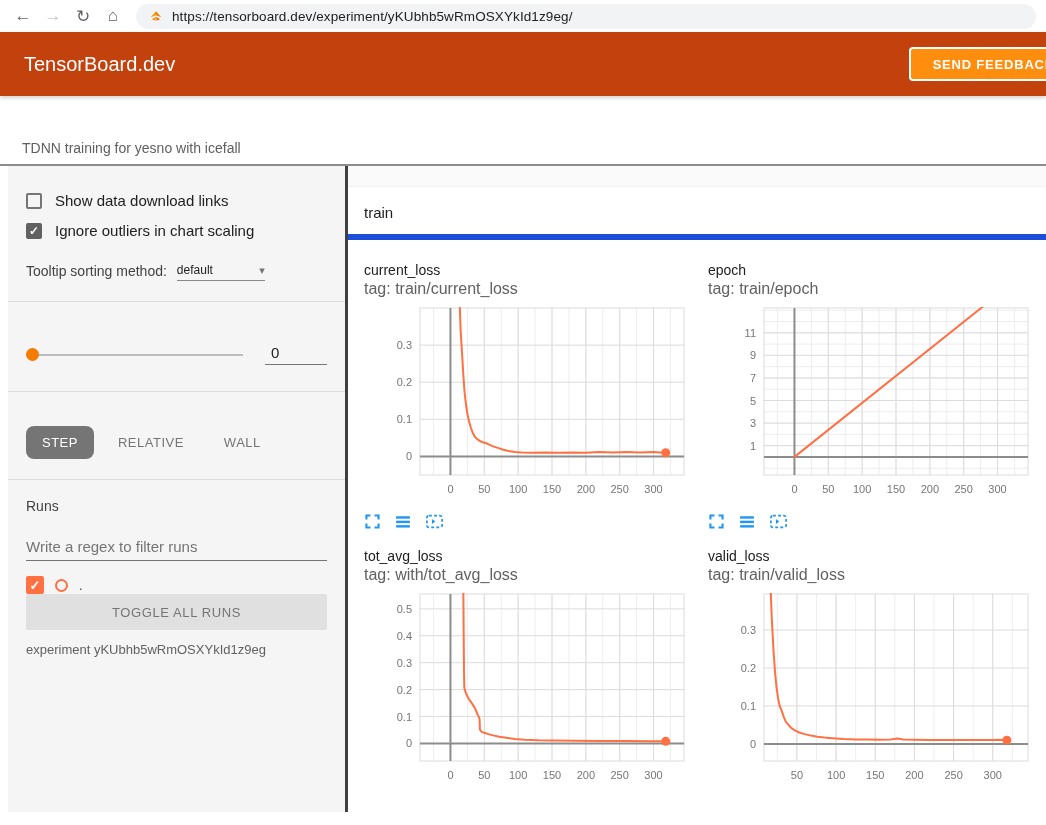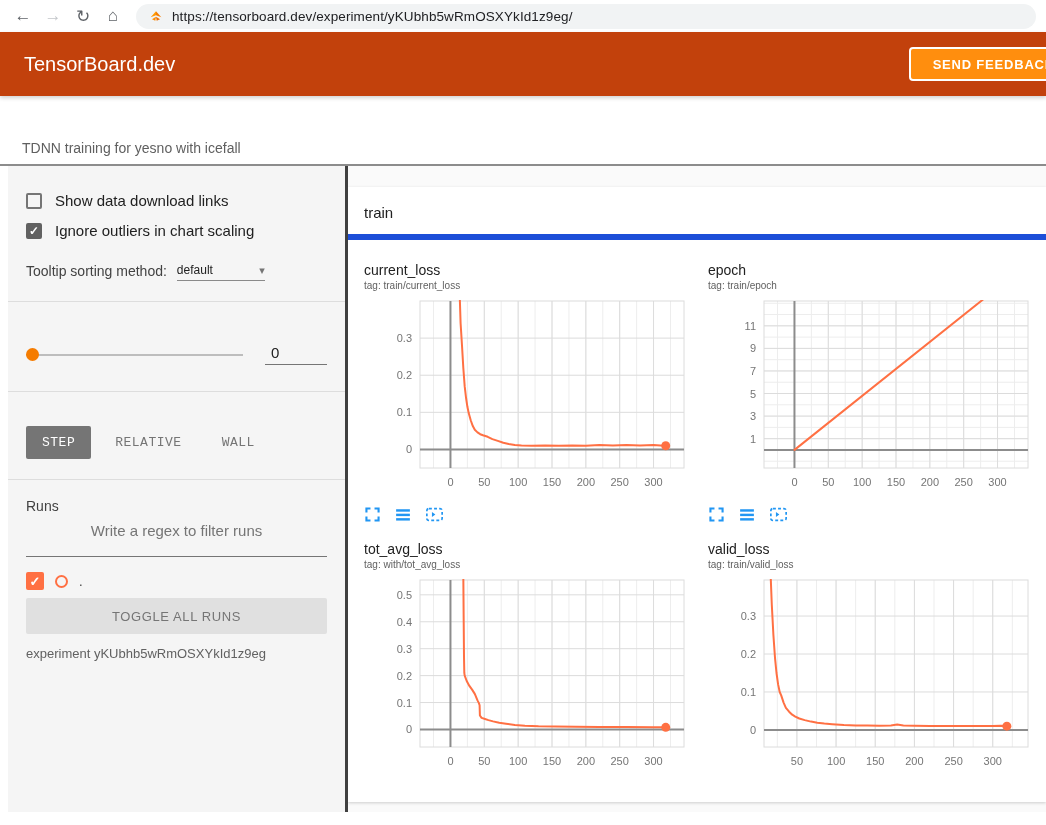--- a/index.html
+++ b/index.html
@@ -65,51 +65,51 @@
   .sec-label { font-size:14px; color:#424242; }
   .slider-row { display:flex; align-items:center; margin-top:24px; padding-bottom:6px; }
   .slider-track { position:relative; flex:1; height:2px; background:#bdbdbd; margin-right:22px; }
   .slider-knob { position:absolute; left:0; top:-6px; width:13px; height:13px; border-radius:50%;
     background:#f57c00; cursor:pointer; }
   .slider-value { width:62px; border-bottom:1px solid #757575; font-size:15px; color:#212121;
     padding:0 0 3px 6px; }
 
   .axis-row { display:flex; align-items:center; margin-top:16px; gap:8px; }
   .axis-btn { font-size:13px; letter-spacing:0.5px; color:#757575; padding:9px 16px;
-    border-radius:2px; cursor:pointer; font-family:Liberation Mono, monospace;
+    border-radius:8px; cursor:pointer; font-family:Liberation Sans, sans-serif;
     background:transparent; border:none; }
   .axis-btn.active { background:#757575; color:#fff; }
 
-  .runs-filter { margin-top:8px; border-bottom:1px solid #757575; padding-bottom:16px;text-align:center; }
+  .runs-filter { margin-top:24px; border-bottom:1px solid #757575; padding-bottom:4px; }
   .runs-filter-ph { font-size:15px; color:#757575; }
   .run-row { display:flex; align-items:center; margin-top:15px; }
   .run-cb { width:18px; height:18px; border-radius:2px; background:#ff7043; color:#fff;
     display:flex; align-items:center; justify-content:center; font-size:13px; font-weight:700;
     cursor:pointer; }
   .run-circle { width:13px; height:13px; border:2.5px solid #ff7043; border-radius:50%;
     margin-left:11px; }
   .run-name { font-size:13px; color:#424242; margin-left:11px; }
-  .toggle-all { margin-top:8px; width:100%; height:36px; background:#e0e0e0; border:none;
+  .toggle-all { margin-top:0; width:100%; height:36px; background:#e0e0e0; border:none;
     border-radius:2px; color:#757575; font-size:13px; letter-spacing:0.6px;
     font-family:"Liberation Sans", sans-serif; cursor:pointer; }
   .exp-id { margin-top:12px; font-size:13px; color:#616161; }
 
   
   .main { flex:1; background:#fafafa; padding-top:8px; overflow:hidden; }
   .filter-row { display:flex; align-items:center; gap:9px; padding:6px 0 11px 6px;
     border-bottom:1.5px solid #6b6b6b; }
   .filter-ph { font-size:15px; color:#757575; }
   .card { margin-top:13px; background:#fff; box-shadow:0 1px 3px rgba(0,0,0,0.18);
     min-height:600px; }
   .card-header { padding:17px 16px 13px; font-size:15px; color:#212121;
     border-bottom:6px solid #1d4ed8; cursor:pointer; }
   .charts-grid { display:grid; grid-template-columns:330px 330px; gap:18px 14px;
     padding:22px 16px; }
   .chart-title { font-size:14px; color:#212121; }
-  .chart-tag { font-size:10px; color:#616161; margin-top:2px; }
+  .chart-tag { font-size:16px; color:#616161; margin-top:2px; }
   .chart-svg { display:block; margin-top:5px; }
   .chart-icons { display:flex; gap:13px; margin-top:5px; align-items:center; }
   .chart-icons span { display:flex; cursor:pointer; }
 </style>
 </head>
 <body>
 
 <div class="browser-bar">
   <div class="nav-ico">←</div>
   <div class="nav-ico disabled">→</div>

